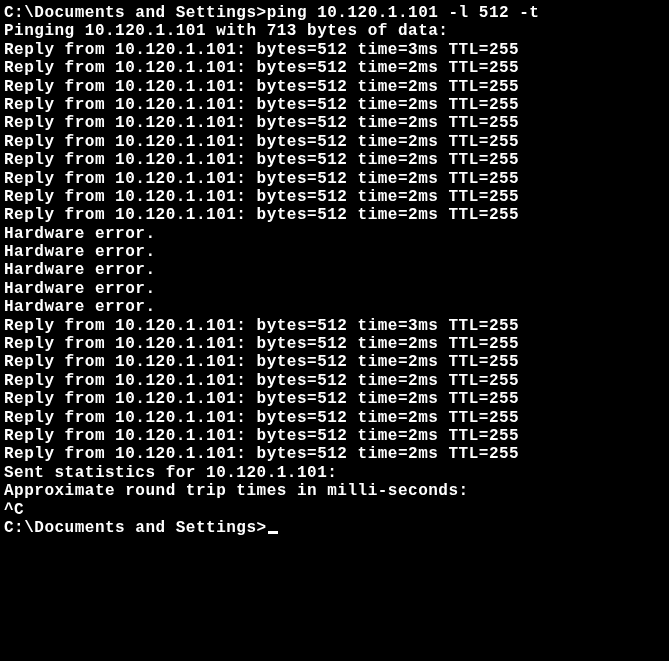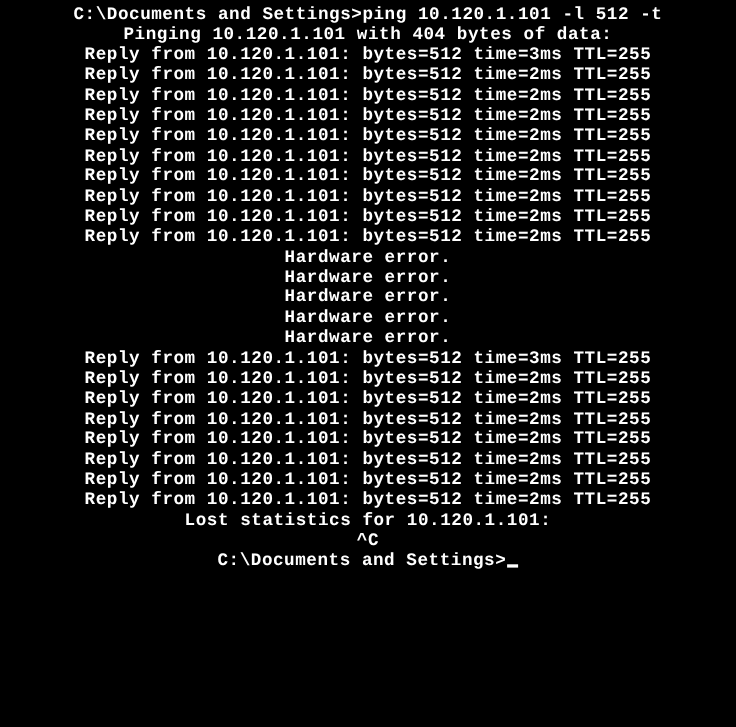--- a/index.html
+++ b/index.html
@@ -15,40 +15,39 @@
       line-height: 1.15;
       padding: 4px;
       width: 669px;
       height: 661px;
       overflow: hidden;
       font-weight: bold;
       letter-spacing: 0.5px;
     }
     .line {
       white-space: pre;
-      text-align: center;
     }
     .cursor {
       display: inline-block;
       background-color: #ffffff;
       width: 10px;
       height: 3px;
       vertical-align: baseline;
       margin-left: 1px;
       position: relative;
       top: 2px;
     }
   </style>
 </head>
 <body>
 
 <div>
   <div class="line"><span>C:\Documents and Settings&gt;</span><span>ping 10.120.1.101 -l 512 -t</span></div>
   <div class="line"></div>
-  <div class="line">Pinging 10.120.1.101 with 404 bytes of data:</div>
+  <div class="line">Pinging 10.120.1.101 with 713 bytes of data:</div>
   <div class="line"></div>
   <div class="line">Reply from 10.120.1.101: bytes=512 time=3ms TTL=255</div>
   <div class="line">Reply from 10.120.1.101: bytes=512 time=2ms TTL=255</div>
   <div class="line">Reply from 10.120.1.101: bytes=512 time=2ms TTL=255</div>
   <div class="line">Reply from 10.120.1.101: bytes=512 time=2ms TTL=255</div>
   <div class="line">Reply from 10.120.1.101: bytes=512 time=2ms TTL=255</div>
   <div class="line">Reply from 10.120.1.101: bytes=512 time=2ms TTL=255</div>
   <div class="line">Reply from 10.120.1.101: bytes=512 time=2ms TTL=255</div>
   <div class="line">Reply from 10.120.1.101: bytes=512 time=2ms TTL=255</div>
   <div class="line">Reply from 10.120.1.101: bytes=512 time=2ms TTL=255</div>
@@ -60,16 +59,17 @@
   <div class="line">Hardware error.</div>
   <div class="line">Reply from 10.120.1.101: bytes=512 time=3ms TTL=255</div>
   <div class="line">Reply from 10.120.1.101: bytes=512 time=2ms TTL=255</div>
   <div class="line">Reply from 10.120.1.101: bytes=512 time=2ms TTL=255</div>
   <div class="line">Reply from 10.120.1.101: bytes=512 time=2ms TTL=255</div>
   <div class="line">Reply from 10.120.1.101: bytes=512 time=2ms TTL=255</div>
   <div class="line">Reply from 10.120.1.101: bytes=512 time=2ms TTL=255</div>
   <div class="line">Reply from 10.120.1.101: bytes=512 time=2ms TTL=255</div>
   <div class="line">Reply from 10.120.1.101: bytes=512 time=2ms TTL=255</div>
   <div class="line"></div>
-  <div class="line">Lost statistics for 10.120.1.101:</div>
+  <div class="line">Sent statistics for 10.120.1.101:</div>
+  <div class="line">Approximate round trip times in milli-seconds:</div>
   <div class="line">^C</div>
   <div class="line"><span>C:\Documents and Settings&gt;</span><span class="cursor"></span></div>
 </div>
 
 </body></html>

